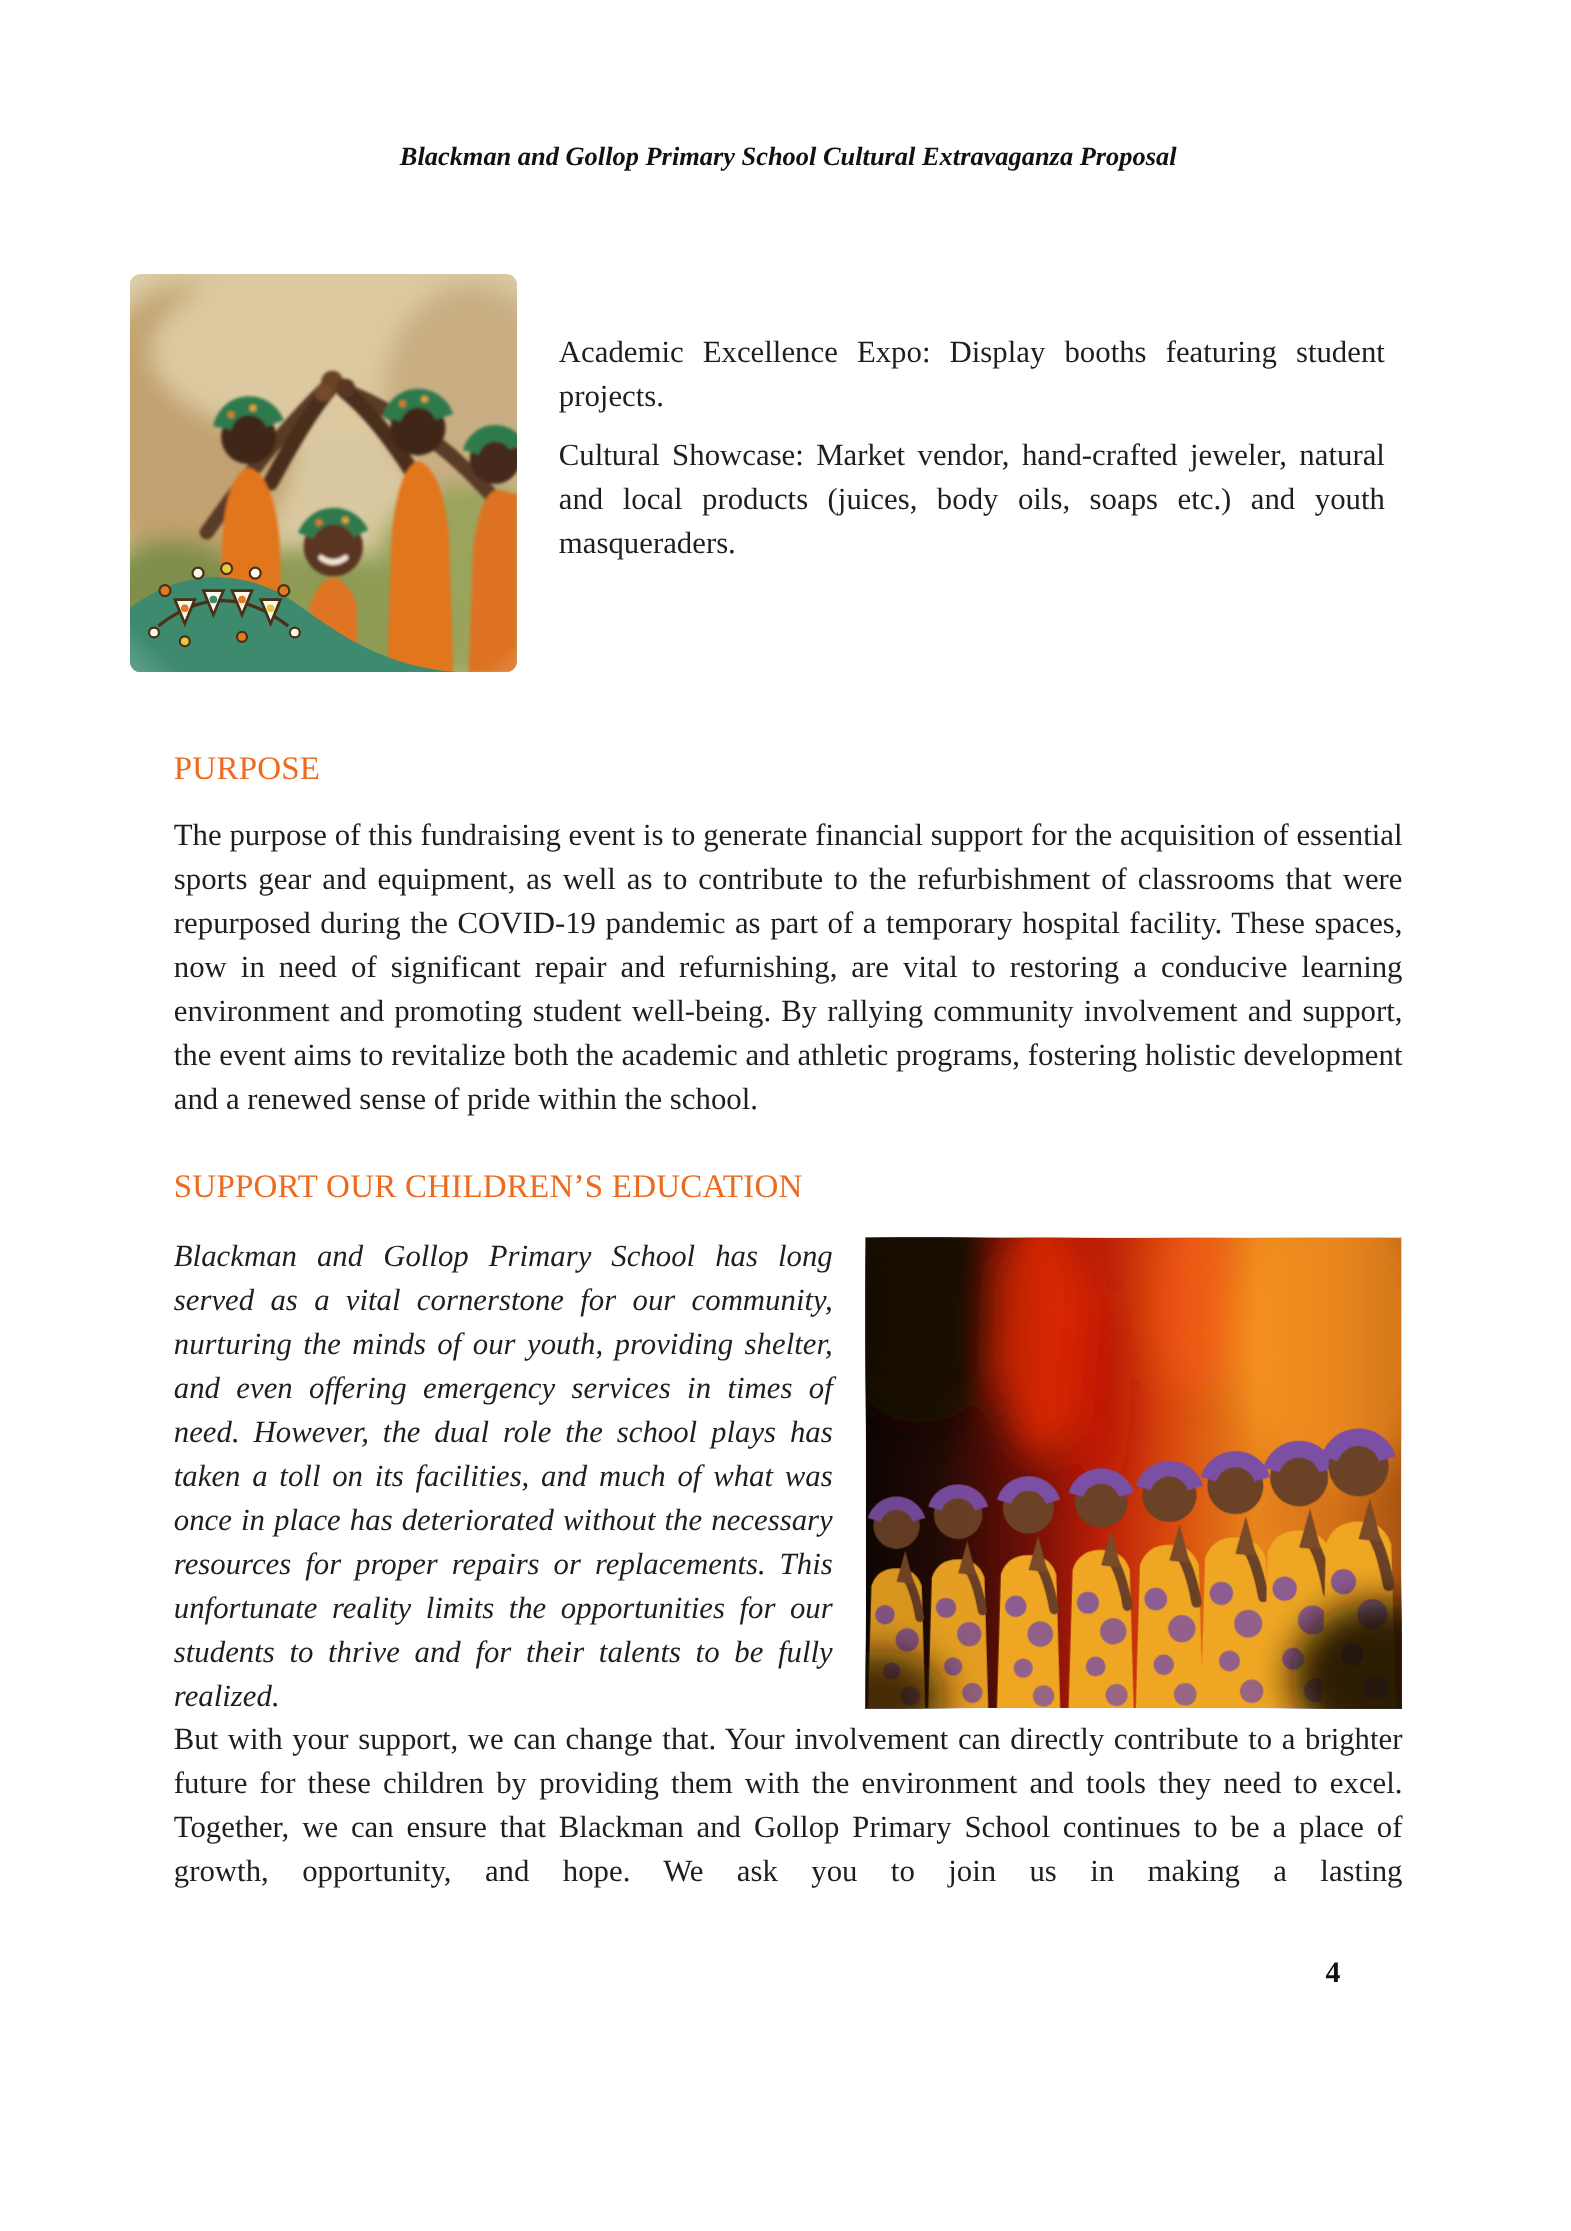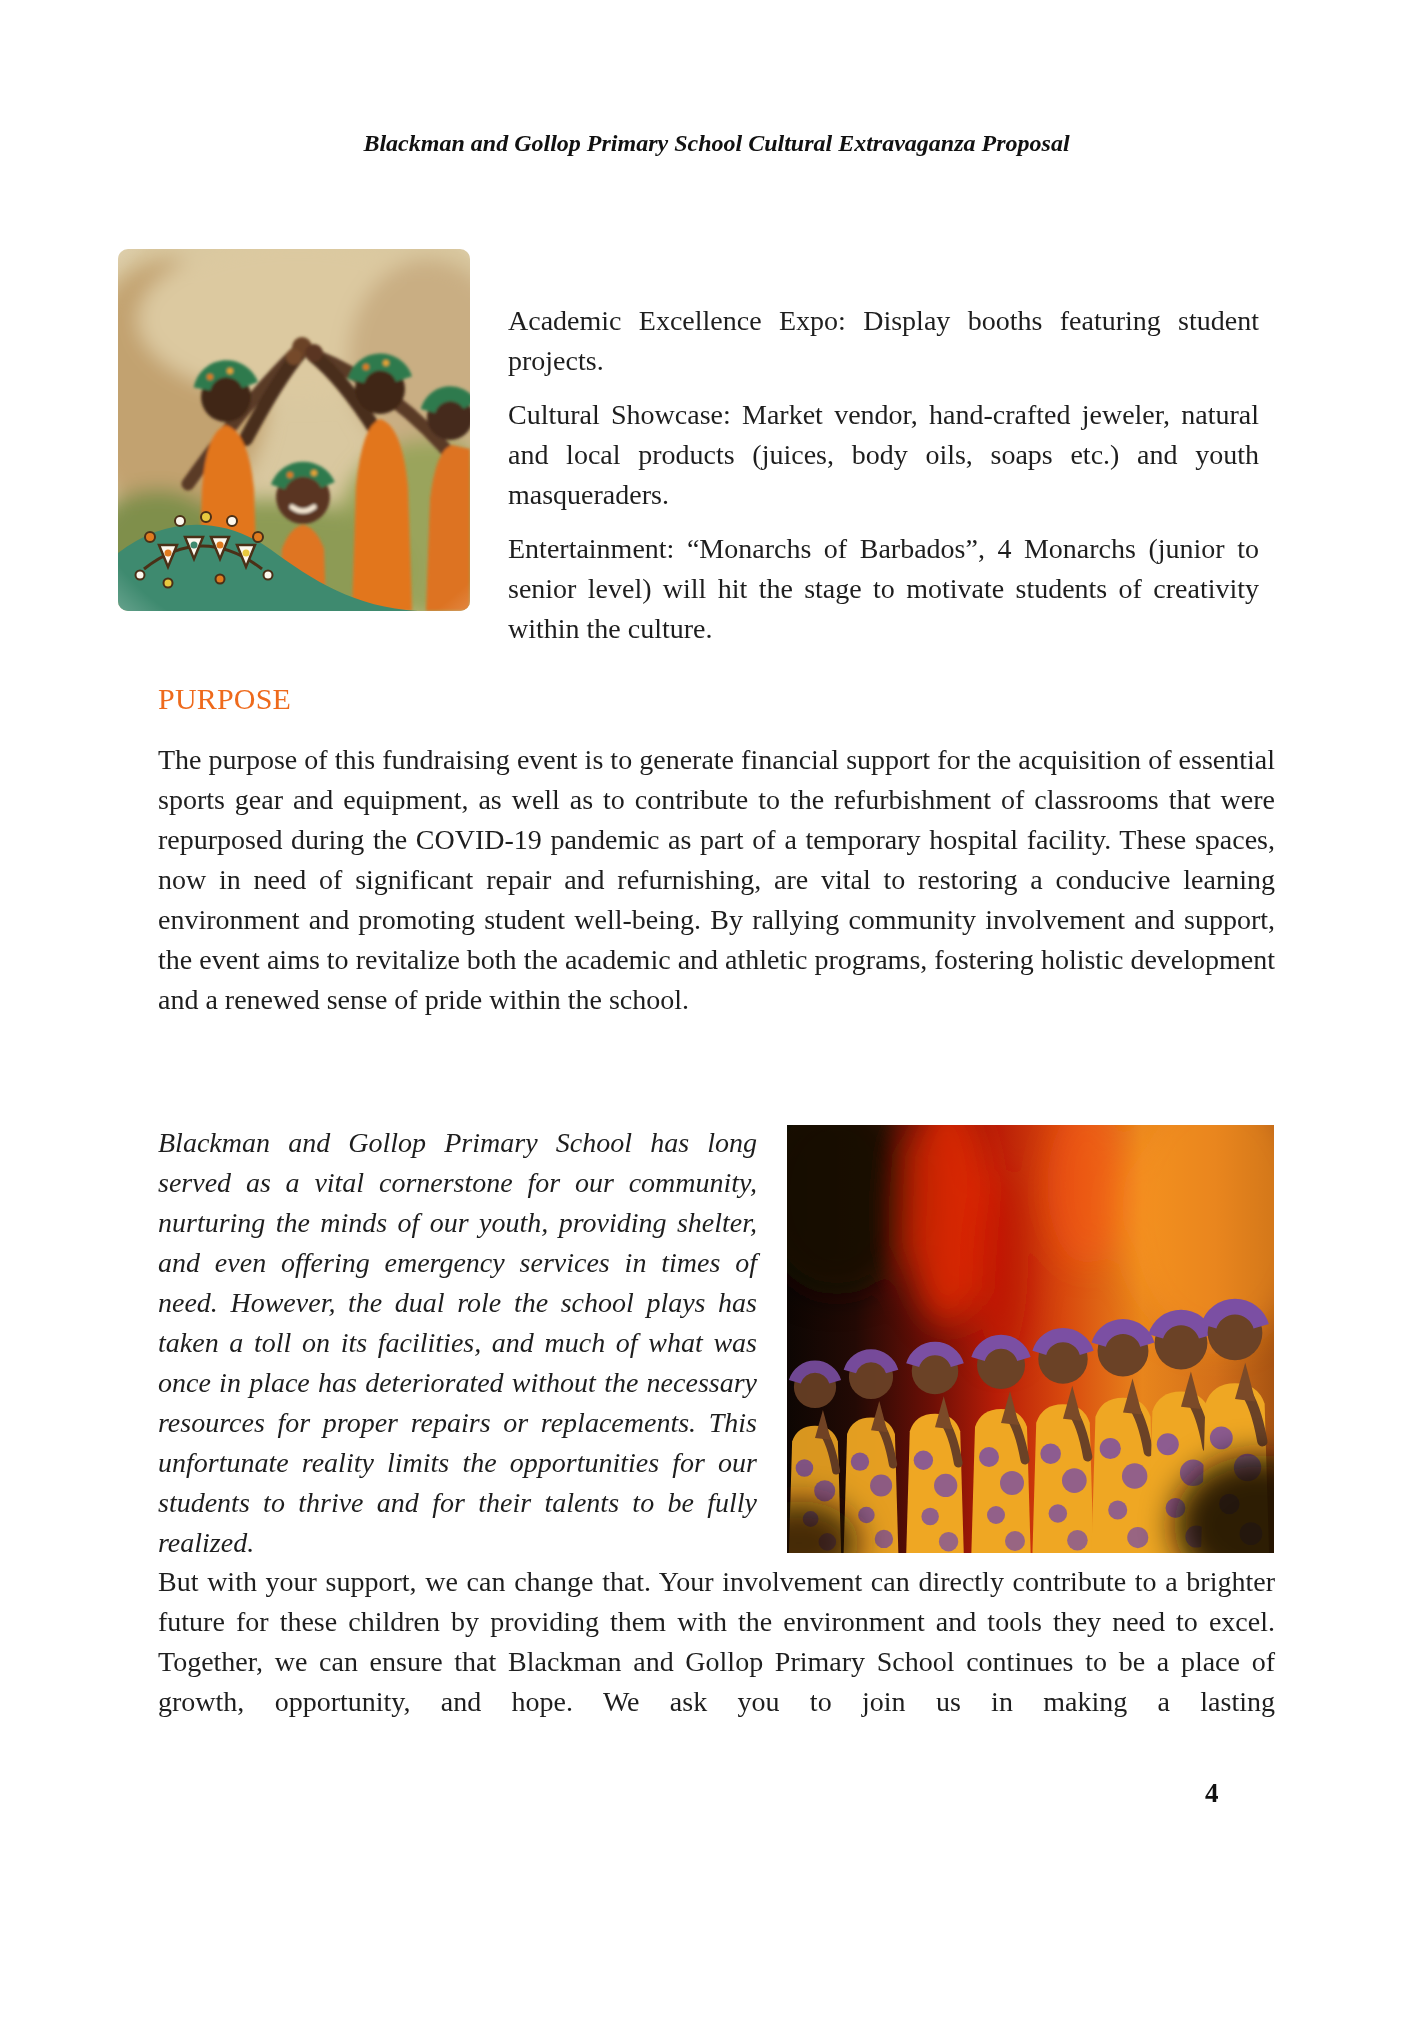--- a/index.html
+++ b/index.html
@@ -171,26 +171,26 @@
             <circle cx="76" cy="62" r="4.5"></circle>
         </g>
       </g>
     </svg>
     <div class="vignette"></div>
   </div>
 
   <div class="intro">
     <p>Academic Excellence Expo: Display booths featuring student projects.</p>
     <p>Cultural Showcase: Market vendor, hand-crafted jeweler, natural and local products (juices, body oils, soaps etc.) and youth masqueraders.</p>
-    <p>Entertainment: “Monarchs of Barbados”, 4 Monarchs (junior to senior level) will hit the stage to motivate students of creativity within the culture.</p>
   </div>
 
   <h2 class="h-orange h-purpose">PURPOSE</h2>
   <p class="body-just purpose-body">The purpose of this fundraising event is to generate financial support for the acquisition of essential sports gear and equipment, as well as to contribute to the refurbishment of classrooms that were repurposed during the COVID-19 pandemic as part of a temporary hospital facility. These spaces, now in need of significant repair and refurnishing, are vital to restoring a conducive learning environment and promoting student well-being. By rallying community involvement and support, the event aims to revitalize both the academic and athletic programs, fostering holistic development and a renewed sense of pride within the school.</p>
 
+  <h2 class="h-orange h-support">SUPPORT OUR CHILDREN’S EDUCATION</h2>
   <p class="body-just support-left">Blackman and Gollop Primary School has long served as a vital cornerstone for our community, nurturing the minds of our youth, providing shelter, and even offering emergency services in times of need. However, the dual role the school plays has taken a toll on its facilities, and much of what was once in place has deteriorated without the necessary resources for proper repairs or replacements. This unfortunate reality limits the opportunities for our students to thrive and for their talents to be fully realized.</p>
 
   <div class="photo photo2">
     <svg width="487" height="428" viewBox="0 0 487 428" xmlns="http://www.w3.org/2000/svg">
       <defs>
         <linearGradient id="stageBg" x1="0" y1="0" x2="1" y2="0">
           <stop offset="0" stop-color="#0d0603"></stop>
           <stop offset="0.14" stop-color="#230a05"></stop>
           <stop offset="0.30" stop-color="#6e0f06"></stop>
           <stop offset="0.43" stop-color="#b81d07"></stop>

